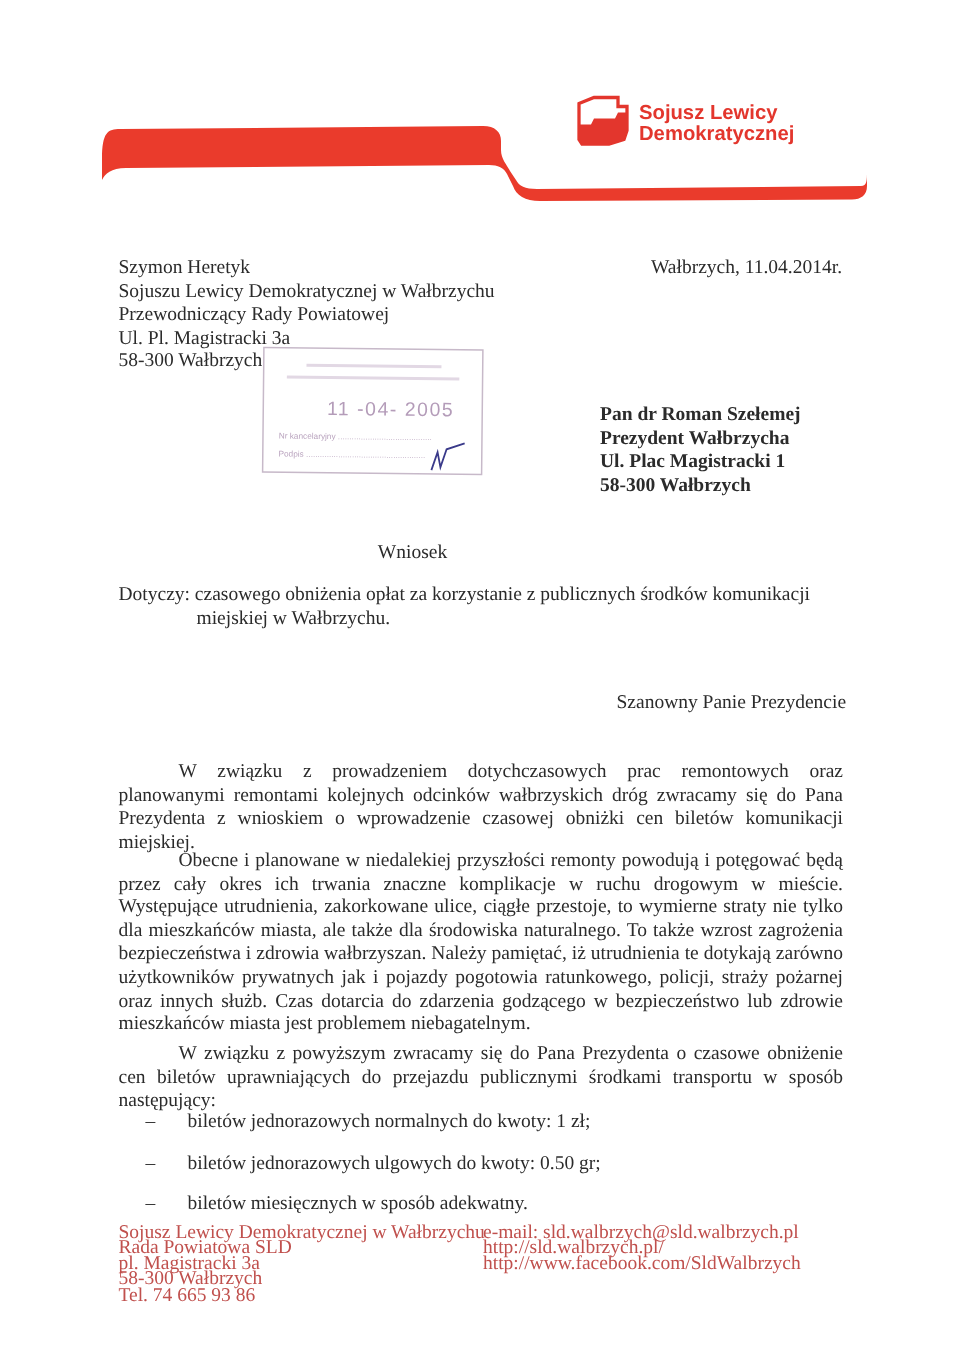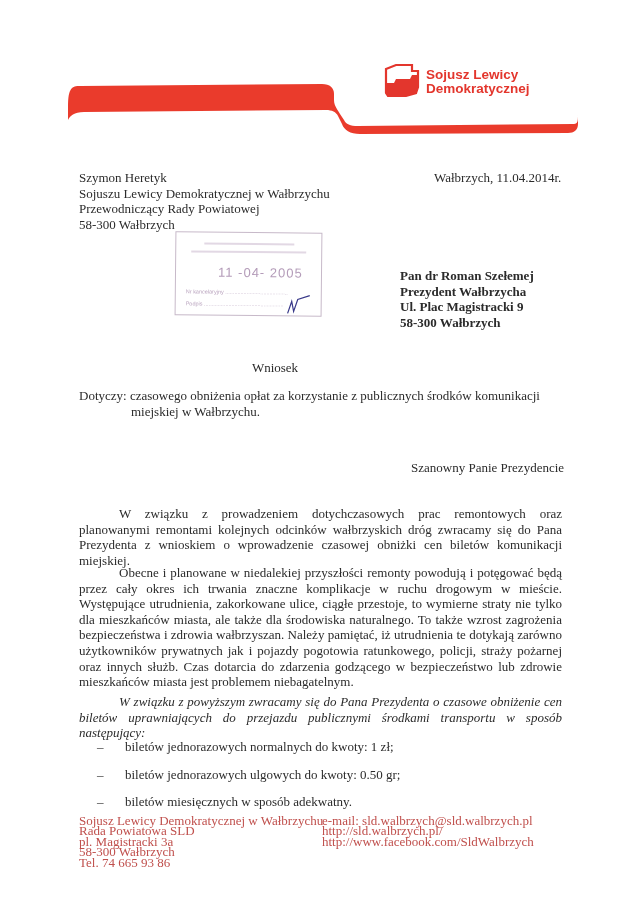--- a/index.html
+++ b/index.html
@@ -31,53 +31,54 @@
 </div>
 
 <svg class="abs" style="left:60px;top:80px" width="520" height="55" viewBox="0 0 520 55">
   <path d="M8 26 C8 8 12 6 20 6 L262 4 C270 4 274 8 274 14 L274 20 C274 26 278 30 280 34 L284 40 C286 44 290 46 298 46 L514 44 C518 44 518 40 518 34 L518 44 C518 50 514 53 508 53 L300 54 C290 54 284 50 282 44 L278 36 C276 32 272 30 266 30 L24 32 C14 32 10 36 8 40 Z" fill="#ea3b2c"></path>
 </svg>
 
 <div class="abs" style="left:79px;top:170px;">
   <div class="txt">Szymon Heretyk</div>
   <div class="txt">Sojuszu Lewicy Demokratycznej w Wałbrzychu</div>
   <div class="txt">Przewodniczący Rady Powiatowej</div>
+  <div class="txt">Ul. Pl. Magistracki 3a</div>
   <div class="txt">58-300 Wałbrzych</div>
 </div>
 
 <div class="abs txt" style="left:434px;top:170px;">Wałbrzych, 11.04.2014r.</div>
 
 <div class="abs stamp" style="left:175px;top:232px;width:145px;height:82px;transform:rotate(0.6deg);">
   <div class="abs" style="left:28px;top:10px;width:90px;height:2px;background:#e2d8e4;"></div>
   <div class="abs" style="left:15px;top:18px;width:115px;height:2px;background:#e2d8e4;"></div>
   <div class="abs" style="left:42px;top:32px;font-size:13px;letter-spacing:1px;color:#b49cb9;">11 -04- 2005</div>
   <div class="abs" style="left:10px;top:56px;font-size:5.5px;white-space:nowrap;"><span>Nr kancelaryjny</span> .........................................</div>
   <div class="abs" style="left:10px;top:68px;font-size:5.5px;white-space:nowrap;"><span>Podpis</span> ....................................................</div>
   <svg class="abs" style="left:108px;top:60px" width="30" height="24" viewBox="0 0 30 24">
     <path d="M4 20 L8 8 L10 18 L14 6 L26 2" fill="none" stroke="#3a3a8a" stroke-width="1.2"></path>
   </svg>
 </div>
 
 <div class="abs bold" style="left:400px;top:268px;width:162px;text-align:left;">
   <div class="txt bold">Pan dr Roman Szełemej</div>
   <div class="txt bold">Prezydent Wałbrzycha</div>
-  <div class="txt bold">Ul. Plac Magistracki 9</div>
+  <div class="txt bold">Ul. Plac Magistracki 1</div>
   <div class="txt bold">58-300 Wałbrzych</div>
 </div>
 
 <div class="abs txt" style="left:0;width:536px;top:360px;text-align:center;padding-left:14px;box-sizing:border-box;">Wniosek</div>
 
 <div class="abs txt" style="left:79px;top:388px;">Dotyczy: czasowego obniżenia opłat za korzystanie z publicznych środków komunikacji</div>
 <div class="abs txt" style="left:131px;top:404px;">miejskiej w Wałbrzychu.</div>
 
 <div class="abs txt" style="left:411px;top:460px;">Szanowny Panie Prezydencie</div>
 
 <div class="para" style="top:506px;"><span class="ind"></span><span>W związku z prowadzeniem dotychczasowych prac remontowych oraz planowanymi remontami kolejnych odcinków wałbrzyskich dróg zwracamy się do Pana Prezydenta z wnioskiem o wprowadzenie czasowej obniżki cen biletów komunikacji miejskiej.</span></div>
 <div class="para" style="top:565px;"><span class="ind"></span><span>Obecne i planowane w niedalekiej przyszłości remonty powodują i potęgować będą przez cały okres ich trwania znaczne komplikacje w ruchu drogowym w mieście. Występujące utrudnienia, zakorkowane ulice, ciągłe przestoje, to wymierne straty nie tylko dla mieszkańców miasta, ale także dla środowiska naturalnego. To także wzrost zagrożenia bezpieczeństwa i zdrowia wałbrzyszan. Należy pamiętać, iż utrudnienia te dotykają zarówno użytkowników prywatnych jak i pojazdy pogotowia ratunkowego, policji, straży pożarnej oraz innych służb. Czas dotarcia do zdarzenia godzącego w bezpieczeństwo lub zdrowie mieszkańców miasta jest problemem niebagatelnym.</span></div>
-<div class="para" style="top:694px;font-style:italic;"><span class="ind"></span><span>W związku z powyższym zwracamy się do Pana Prezydenta o czasowe obniżenie cen biletów uprawniających do przejazdu publicznymi środkami transportu w sposób następujący:</span></div>
+<div class="para" style="top:694px;"><span class="ind"></span><span>W związku z powyższym zwracamy się do Pana Prezydenta o czasowe obniżenie cen biletów uprawniających do przejazdu publicznymi środkami transportu w sposób następujący:</span></div>
 
 <div class="bullet" style="top:739px;"><span class="dash">–</span><span>biletów jednorazowych normalnych do kwoty: 1 zł;</span></div>
 <div class="bullet" style="top:767px;"><span class="dash">–</span><span>biletów jednorazowych ulgowych do kwoty: 0.50 gr;</span></div>
 <div class="bullet" style="top:794px;"><span class="dash">–</span><span>biletów miesięcznych w sposób adekwatny.</span></div>
 
 <div class="abs" style="left:79px;top:816px;">
   <div class="footer">Sojusz Lewicy Demokratycznej w Wałbrzychu</div>
   <div class="footer">Rada Powiatowa SLD</div>
   <div class="footer">pl. Magistracki 3a</div>
   <div class="footer">58-300 Wałbrzych</div>

